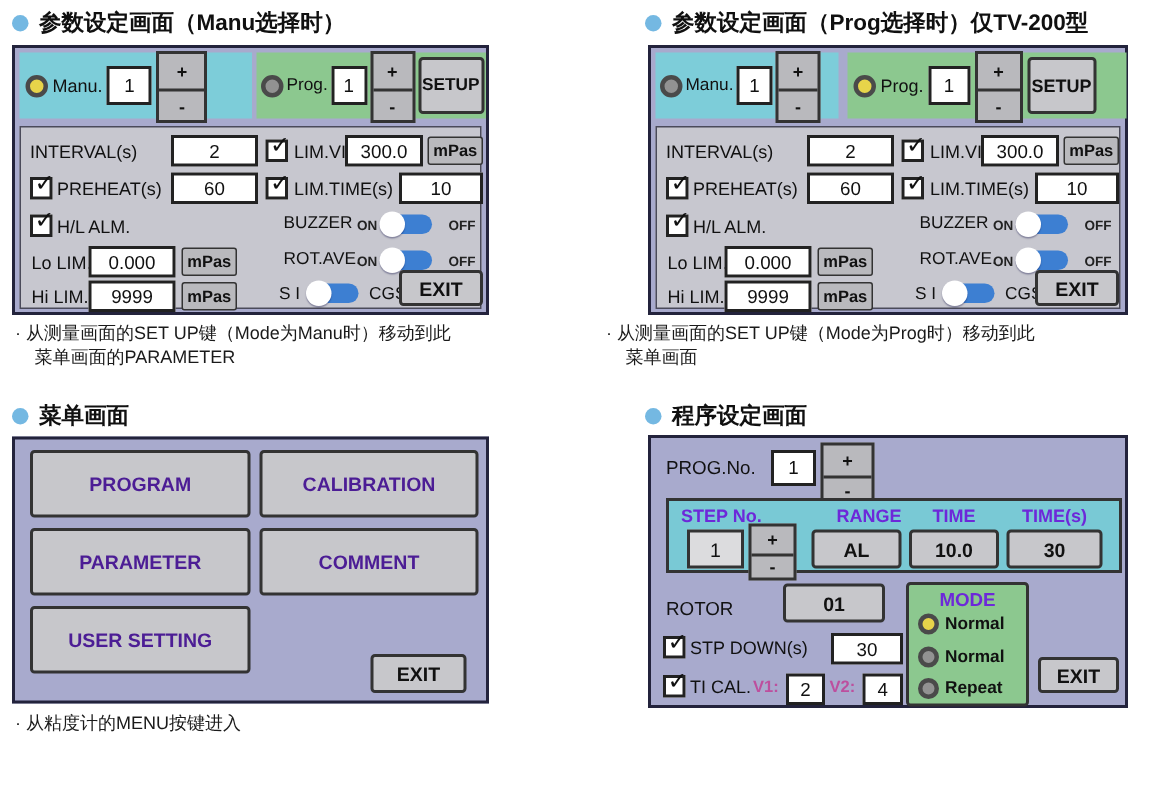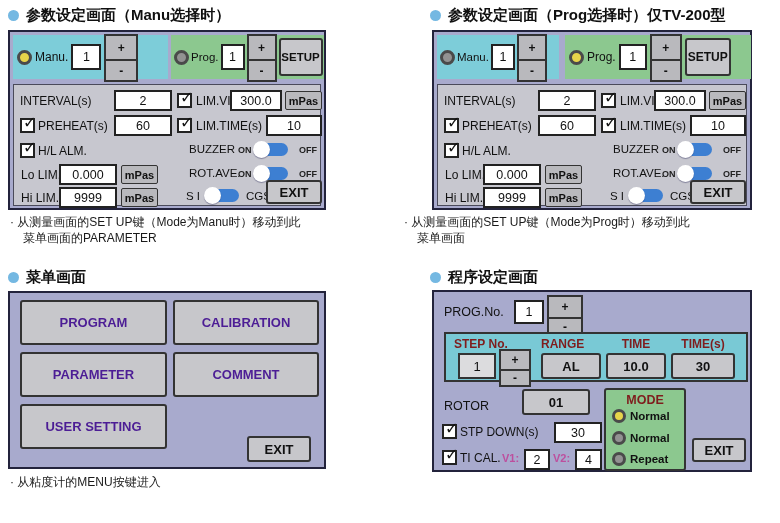--- a/index.html
+++ b/index.html
@@ -31,21 +31,21 @@
   .unit{position:absolute;background:#b9b9bd;border:1.5px solid #333;border-radius:2px;font-size:11px;display:flex;align-items:center;justify-content:center;color:#111;font-weight:bold}
 
   .chk{position:absolute;width:15px;height:15px;background:#fff;border:2px solid #222}
   .chk-mark{position:absolute;left:1px;top:-7px;font-size:16px;font-weight:bold;color:#111;line-height:1.2}
 
   .radio{border-radius:50%;border:3px solid #4a4a4a;width:15px;height:15px;background:#929292;flex:0 0 auto}
   .radio.sel{background:#e7d44a}
 
   .lbl{position:absolute;font-size:12px;color:#111;white-space:nowrap;line-height:1}
   .lbl.sm{font-size:11.5px}
-  .lbl.blue{color:#7f1d1d;font-weight:bold}
+  .lbl.blue{color:#6d28d9;font-weight:bold}
   .lbl.mag{color:#bd4f9e;font-weight:bold;font-size:11px}
 
   .toggle{position:absolute;width:32px;height:13px;border-radius:7px;background:#3d7fd2}
   .toggle .knob{position:absolute;left:-3px;top:-2px;width:17px;height:17px;border-radius:50%;background:#fff;box-shadow:0 1px 1px rgba(0,0,60,.35)}
   .onoff{position:absolute;font-size:9px;font-weight:bold;color:#222;line-height:1}
 
   .body-box{position:absolute;background:#c7c7cf;border:1.5px solid #4a4a5a}
   .cyan-sub{position:absolute;background:#79c9d5;border:2px solid #333}
   .mode-box{position:absolute;background:#8cc88f;border:2px solid #333;border-radius:3px}
   .mode-row{position:absolute;display:flex;align-items:center;gap:4px}
@@ -262,21 +262,21 @@
   <div class="panel" style="left:432px;top:290px;width:320px;height:182px">
     <span class="lbl" style="left:10px;top:14px;font-size:12.5px">PROG.No.</span>
     <span class="ibox abs" style="left:80px;top:8px;width:30px;height:24px">1</span>
     <span class="stepper abs" style="left:113px;top:3px;width:36px;height:42px">
       <span class="st-btn">+</span>
       <span class="st-btn minus">-</span>
     </span>
 
     <div class="cyan-sub" style="left:10px;top:40px;width:304px;height:50px">
       <span class="lbl blue" style="left:8px;top:4px">STEP No.</span>
-      <span class="lbl blue" style="left:95px;top:4px;width:60px;text-align:left">RANGE</span>
+      <span class="lbl blue" style="left:95px;top:4px;width:60px;text-align:right">RANGE</span>
       <span class="lbl blue" style="left:160px;top:4px;width:60px;text-align:center">TIME</span>
       <span class="lbl blue" style="left:225px;top:4px;width:64px;text-align:center">TIME(s)</span>
       <span class="valbox" style="left:12px;top:19px;width:38px;height:26px">1</span>
       <span class="stepper abs" style="left:53px;top:15px;width:32px;height:38px">
         <span class="st-btn">+</span>
         <span class="st-btn minus">-</span>
       </span>
       <span class="btn" style="left:95px;top:19px;width:60px;height:26px">AL</span>
       <span class="btn" style="left:160px;top:19px;width:60px;height:26px">10.0</span>
       <span class="btn" style="left:225px;top:19px;width:64px;height:26px">30</span>

